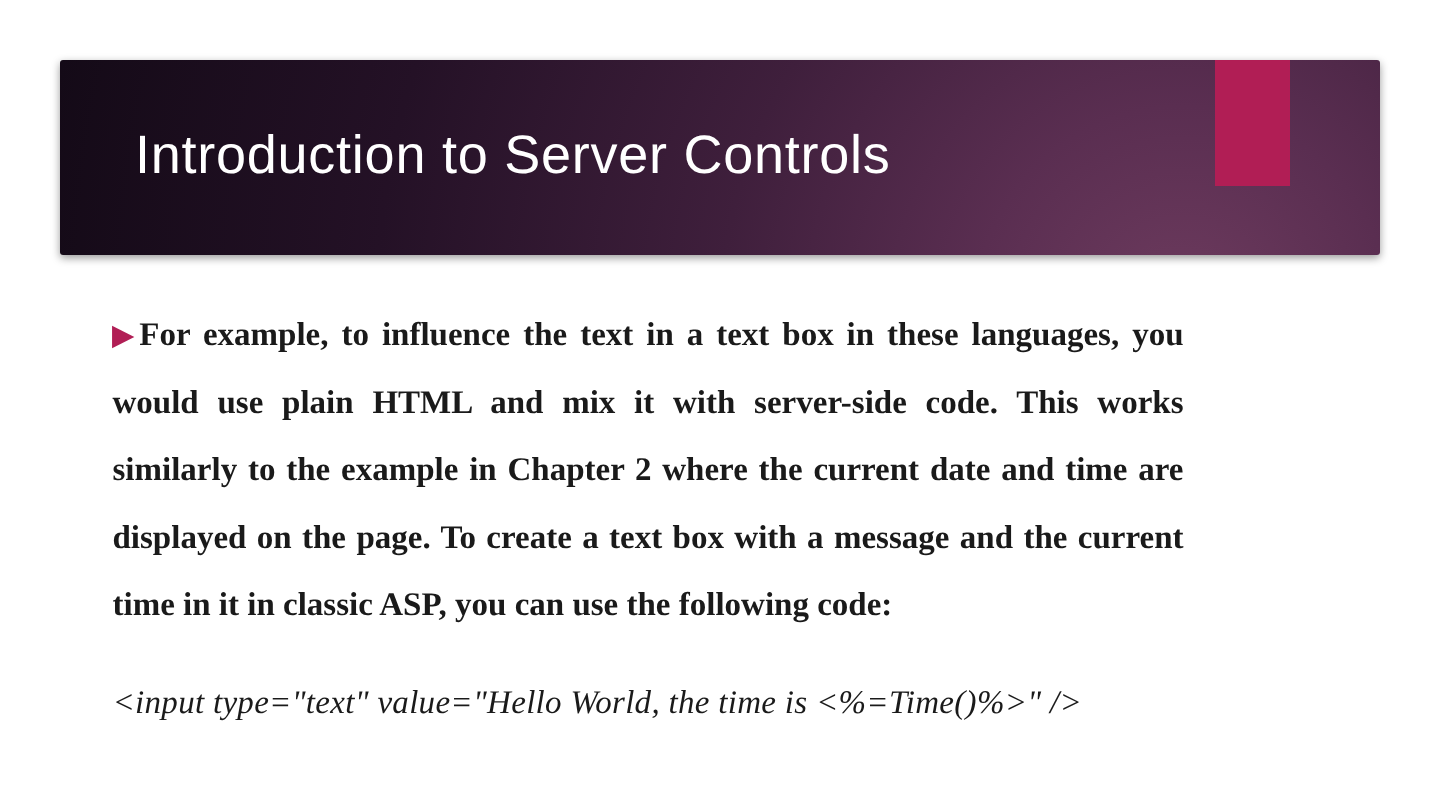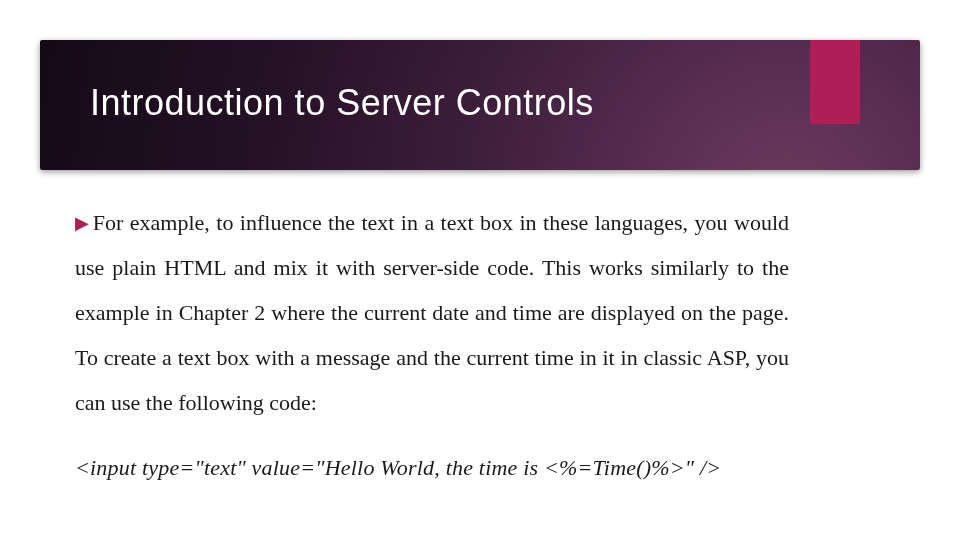--- a/index.html
+++ b/index.html
@@ -49,20 +49,21 @@
     position: absolute;
     left: 75px;
     right: 40px;
     top: 200px;
   }
   .bullet-block {
     text-align: justify;
     font-size: 22px;
     line-height: 2.05;
     color: #1a1a1a;
+    font-weight: bold;
   }
   .bullet-arrow {
     display: inline-block;
     color: #b11e55;
     font-size: 18px;
     margin-right: 4px;
     transform: translateY(-1px);
   }
   .code-line {
     margin-top: 30px;

